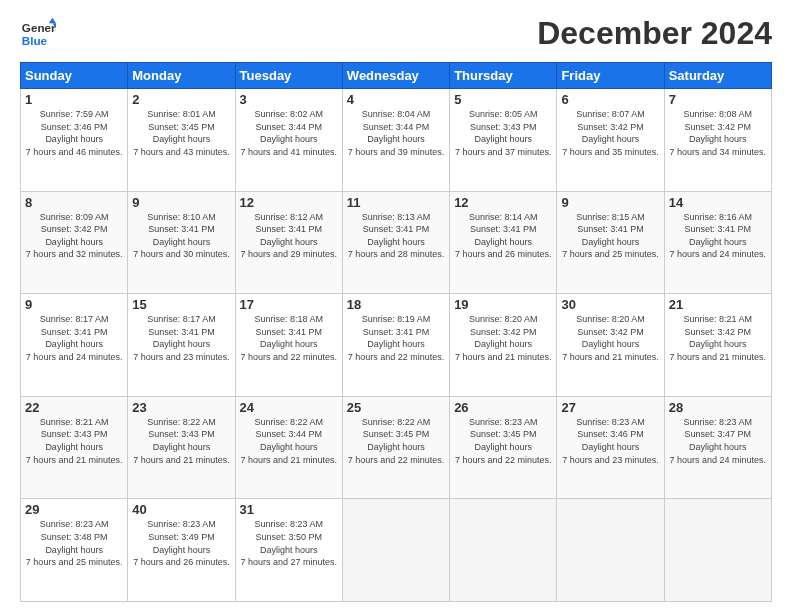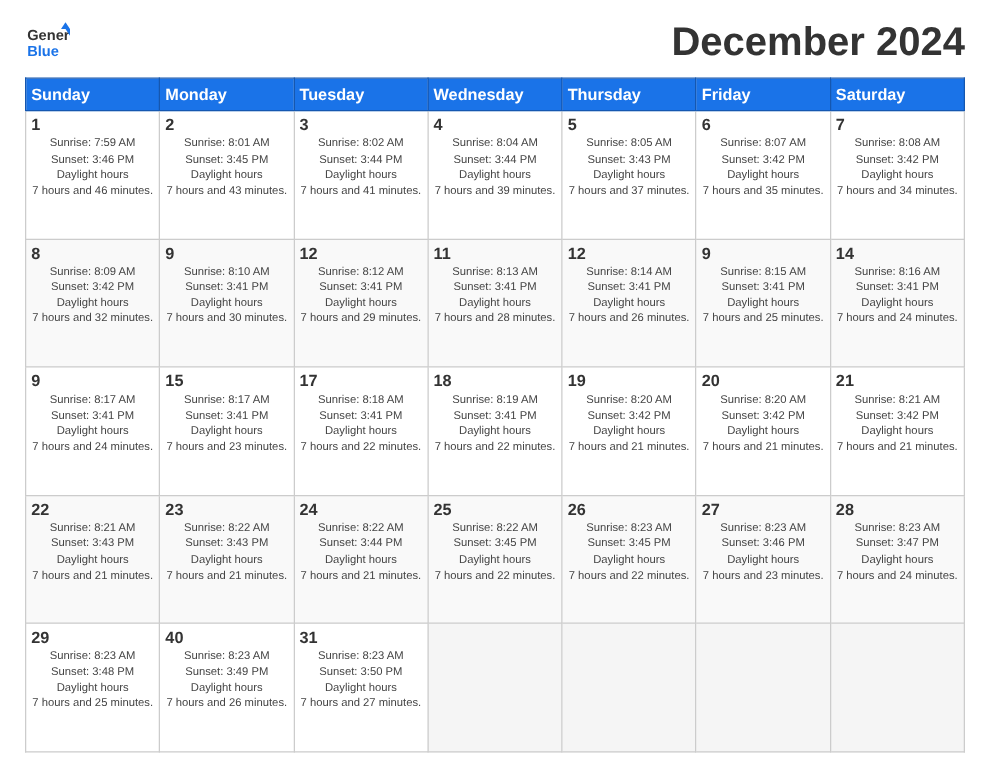--- a/index.html
+++ b/index.html
@@ -291,21 +291,21 @@
           <td>
         <span class="day-num">19</span>
         <div class="cell-text">
           Sunrise: 8:20 AM<br>
           Sunset: 3:42 PM<br>
           Daylight hours<br>
           7 hours and 21 minutes.
         </div>
       </td>
           <td>
-        <span class="day-num">20</span>
+        <span class="day-num">30</span>
         <div class="cell-text">
           Sunrise: 8:20 AM<br>
           Sunset: 3:42 PM<br>
           Daylight hours<br>
           7 hours and 21 minutes.
         </div>
       </td>
           <td>
         <span class="day-num">21</span>
         <div class="cell-text">

